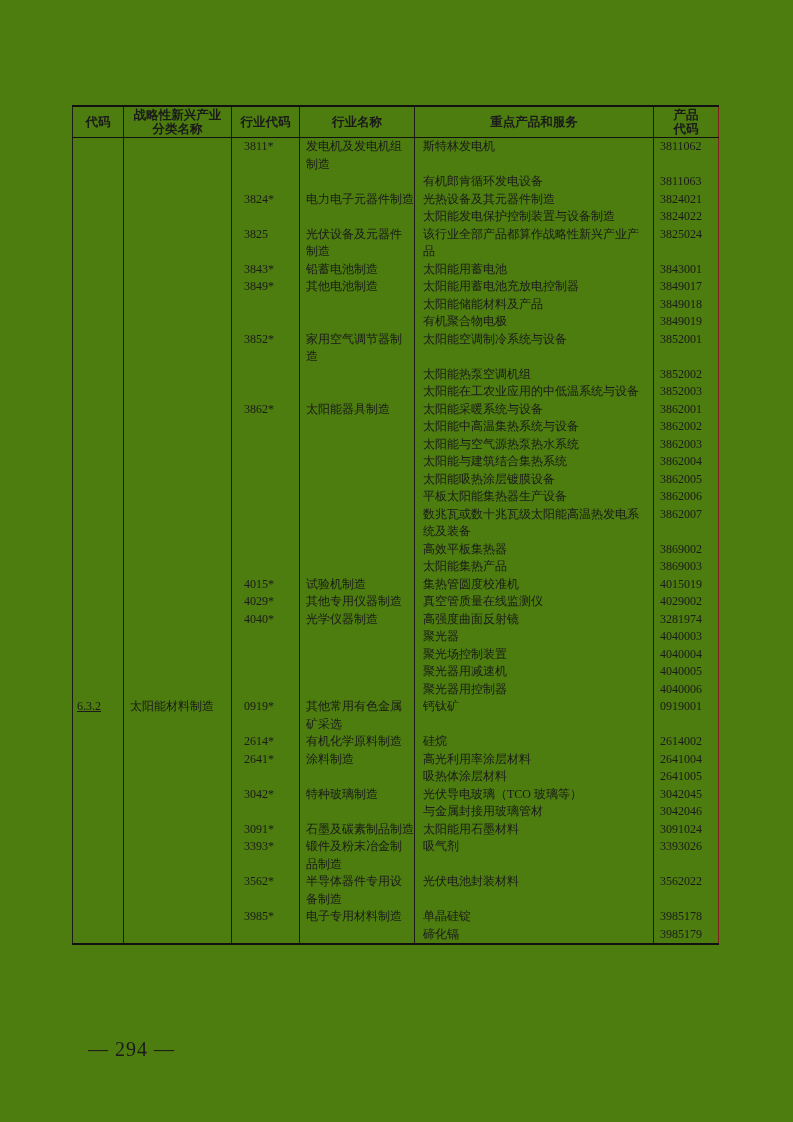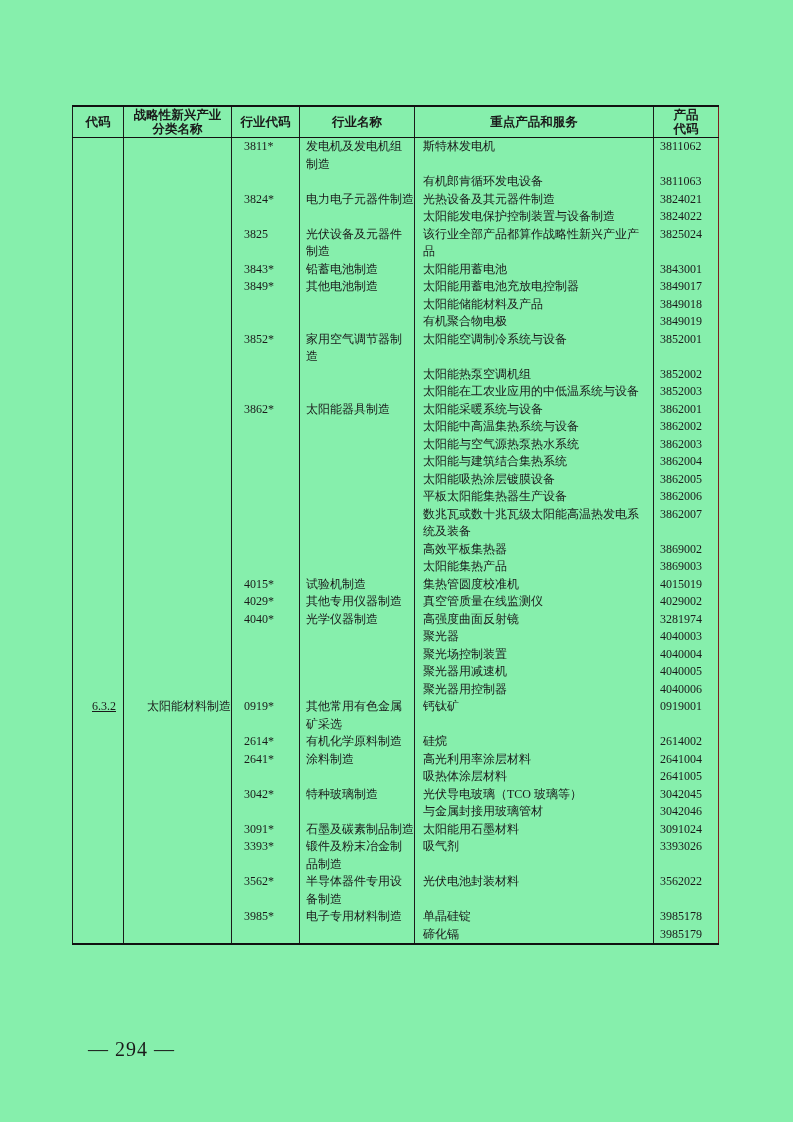--- a/index.html
+++ b/index.html
@@ -1,21 +1,21 @@
 <!DOCTYPE html>
 <html><head>
 <meta charset="utf-8">
 <style>
   * { margin: 0; padding: 0; box-sizing: border-box; }
   html, body { background: #e8e8e8; }
   .page {
     position: relative;
     width: 793px;
     height: 1122px;
-    background: #86efac;
+    background: #4d7c0f;
     font-family: "Liberation Serif", "DejaVu Serif", serif;
     color: #1a1a1a;
     overflow: hidden;
     margin: 0 auto;
   }
   .table-wrap {
     position: absolute;
     left: 72px;
     top: 105px;
     width: 648px;
@@ -44,22 +44,22 @@
     white-space: pre;
     padding: 1px 0;
   }
   tbody td {
     font-size: 12px;
     line-height: 17.5px;
     vertical-align: top;
     white-space: pre;
     padding: 0;
   }
-  .c-code          { padding-left: 19px; text-decoration: underline; }
-  .c-category      { padding-left: 6px; text-align: right; }
+  .c-code          { padding-left: 4px; text-decoration: underline; }
+  .c-category      { padding-left: 6px; }
   .c-industry_code { padding-left: 12px; }
   .c-industry_name { padding-left: 6px; }
   .c-product       { padding-left: 8px; }
   .c-product_code  { padding-left: 6px; }
   .page-number {
     position: absolute;
     left: 88px;
     top: 1038px;
     font-size: 20px;
     letter-spacing: 1px;

